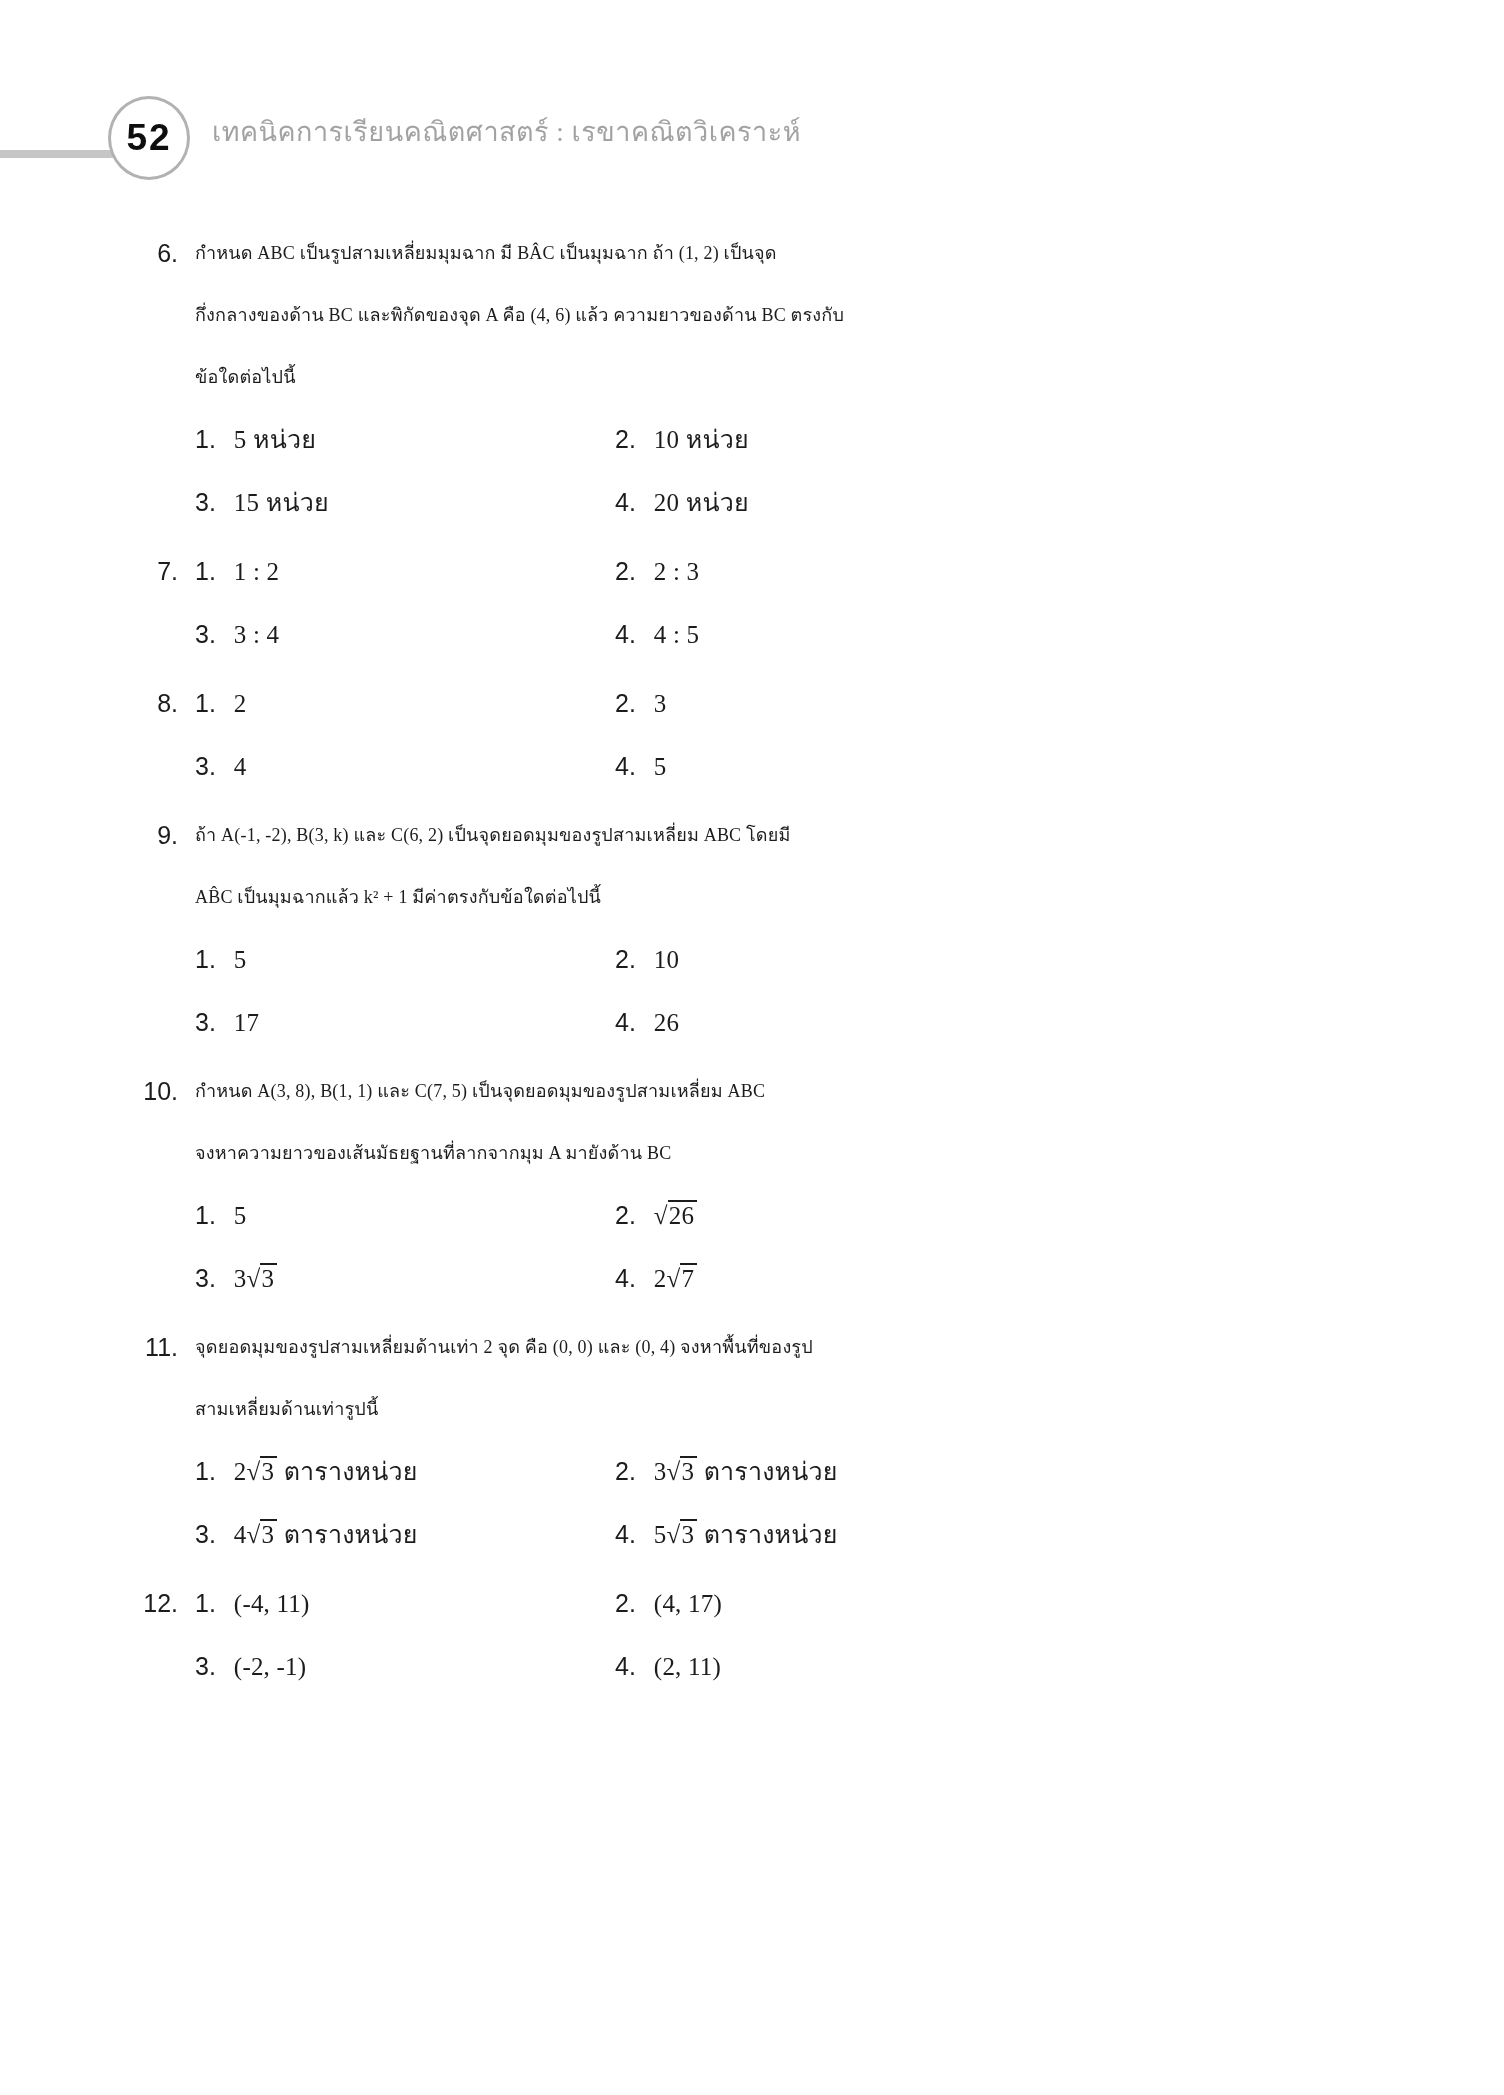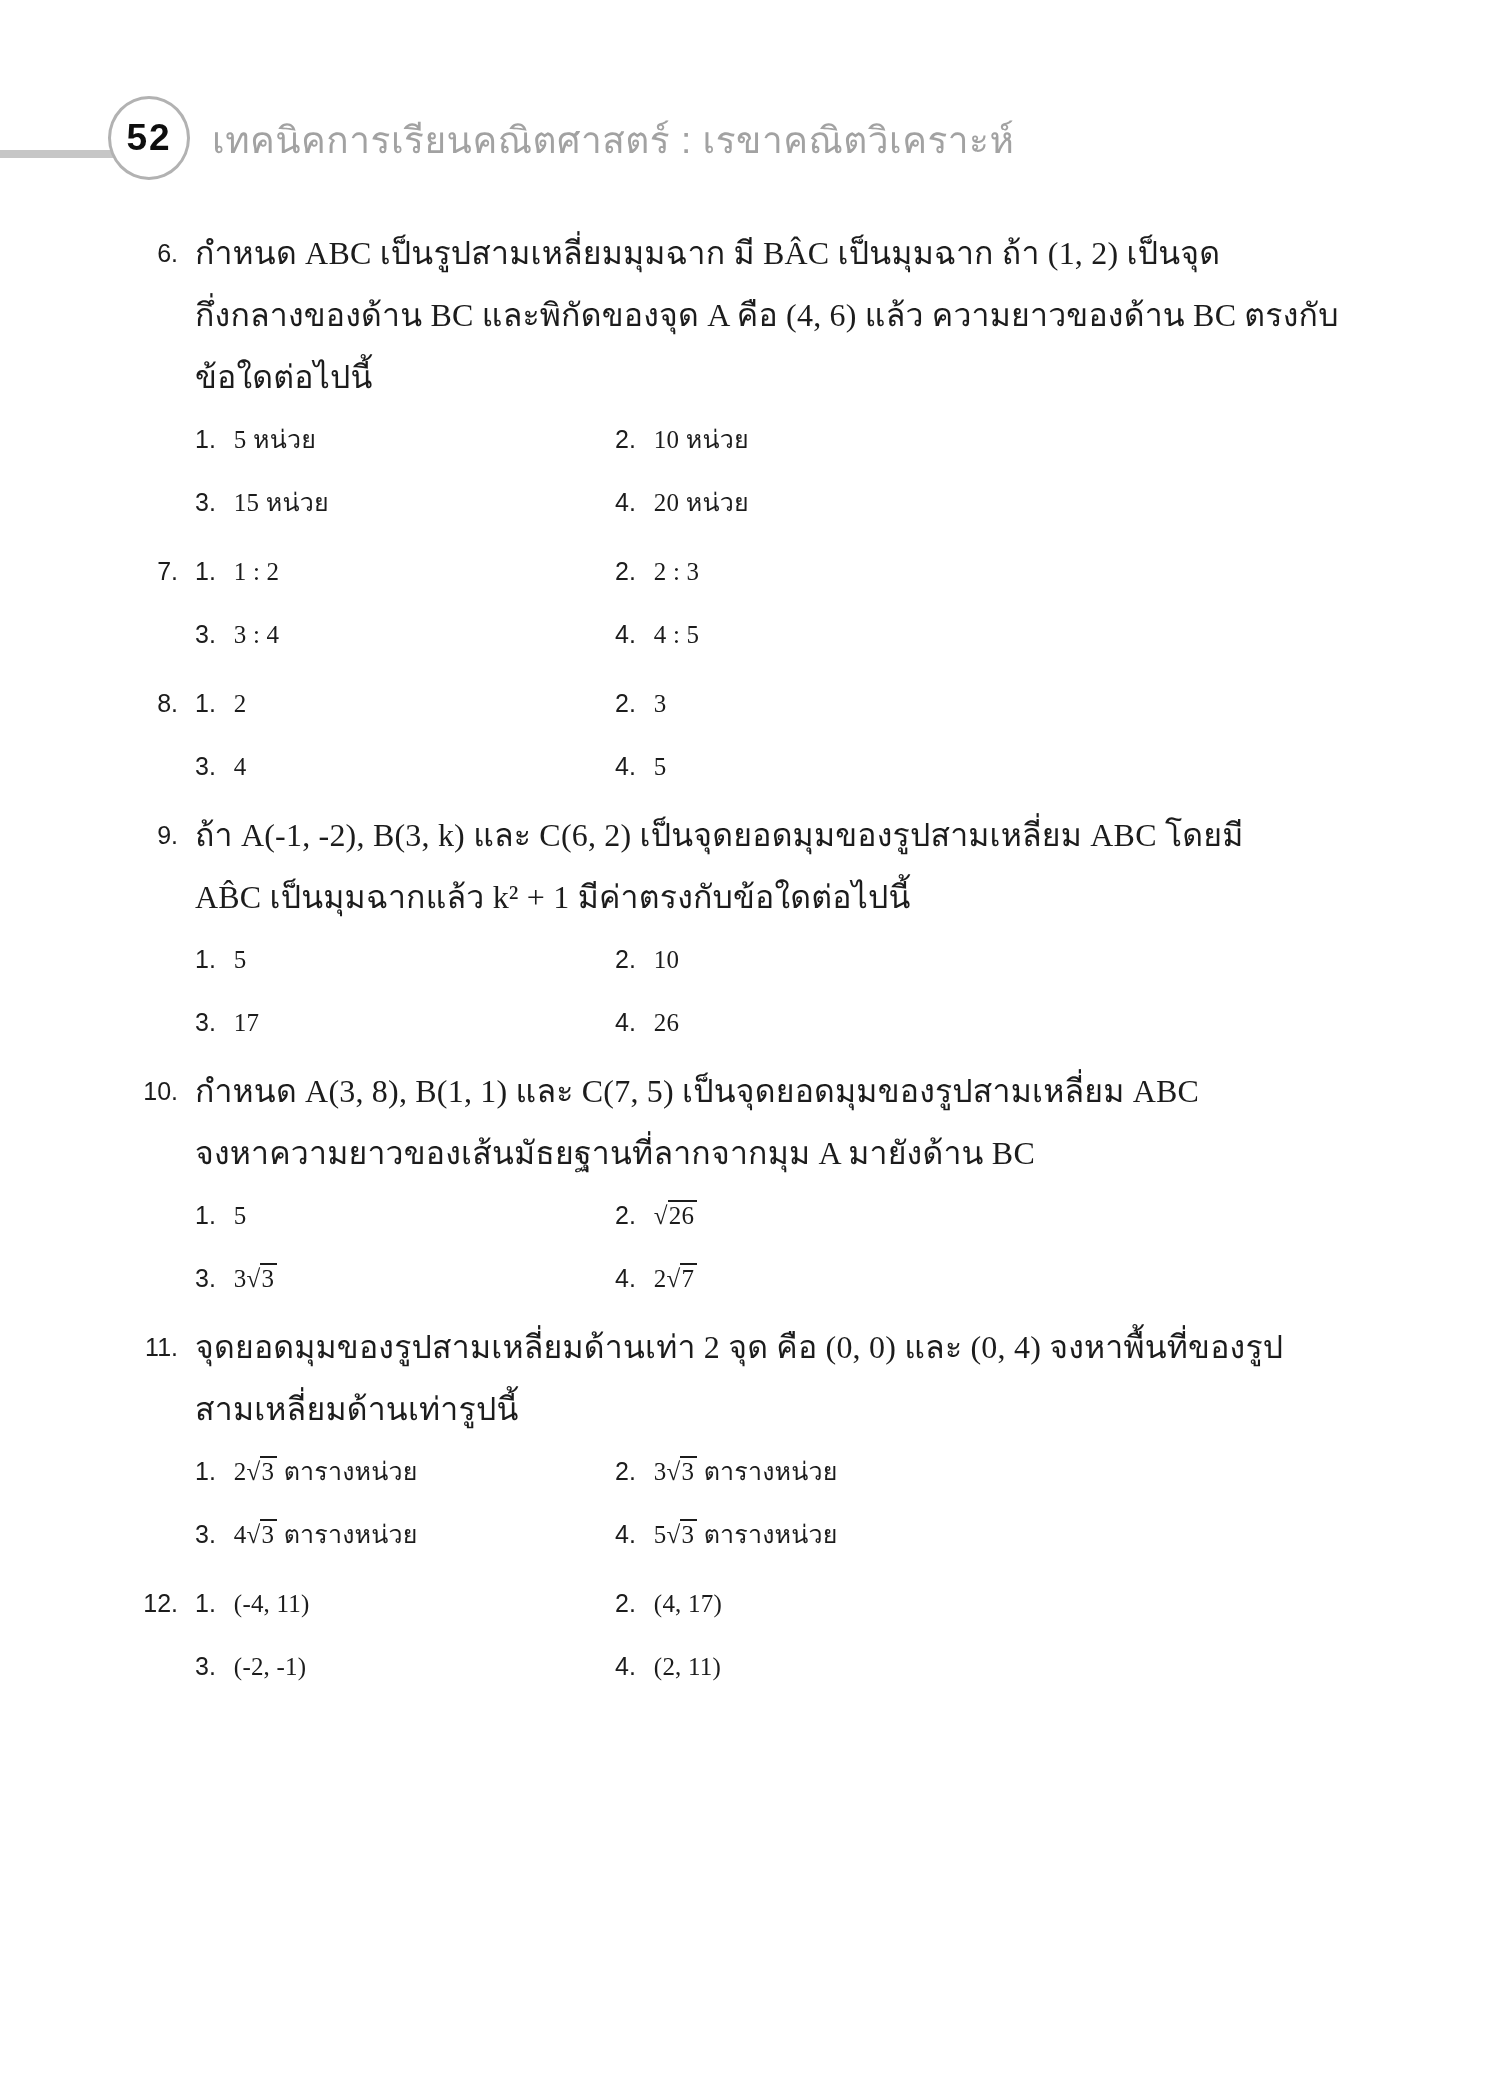--- a/index.html
+++ b/index.html
@@ -18,33 +18,33 @@
     position:absolute; left:108px; top:96px; width:82px; height:84px;
     border:3px solid #b2b2b2; border-radius:50%; background:#ffffff;
     display:flex; align-items:center; justify-content:center; z-index:1;
   }
   .page-number {
     font-family:"Liberation Sans","DejaVu Sans",sans-serif;
     font-weight:700; font-size:37px; color:#0e0e0e; letter-spacing:2px;
   }
   .header-title {
     position:absolute; left:212px; top:110px;
-    font-family:Liberation Sans, sans-serif;
-    font-size:37px; color:#a2a2a2; letter-spacing:0.5px; z-index:1;
+    font-family:Liberation Serif, serif;
+    font-size:27px; color:#a2a2a2; letter-spacing:0.5px; z-index:1;
   }
   
   main { position:absolute; left:130px; top:222px; width:1296px; }
   .question { display:flex; margin-bottom:6px; }
   .qnum {
     flex:0 0 48px; text-align:right; font-size:25px; line-height:62px;
     font-family:"Liberation Sans","DejaVu Sans",sans-serif; color:#1c1c1c;
   }
   .qbody { margin-left:17px; width:1228px; }
   .qtext {
-    font-size:32px; line-height:62px; white-space:pre-line;
+    font-size:18px; line-height:62px; white-space:pre-line;
     letter-spacing:0.2px;
   }
   .choices { display:grid; grid-template-columns:420px auto; }
   .choice {
     display:flex; align-items:baseline; gap:18px;
     font-size:25px; line-height:62px;
   }
   .cnum { font-family:"Liberation Sans","DejaVu Sans",sans-serif; color:#1c1c1c; }
   .clabel { letter-spacing:0.2px; }
   .rad { border-top:2px solid #1c1c1c; padding:0 3px 0 1px; }

